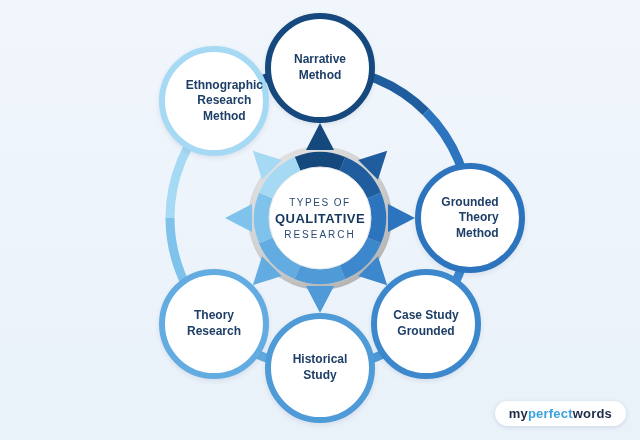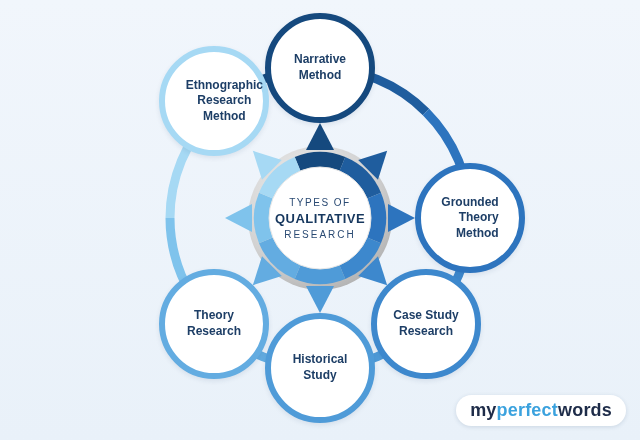--- a/index.html
+++ b/index.html
@@ -24,21 +24,21 @@
     position:absolute;left:270px;top:168px;width:100px;height:100px;
     display:flex;flex-direction:column;align-items:center;justify-content:center;
     text-align:center;
   }
   .center-line1{font-size:10px;letter-spacing:1.5px;font-weight:400;color:#2a4a73;}
   .center-line2{font-size:13px;letter-spacing:0.5px;font-weight:700;color:#16375e;margin:3px 0;}
   .center-line3{font-size:10px;letter-spacing:2px;font-weight:400;color:#2a4a73;}
   .logo{
     position:absolute;right:14px;bottom:14px;background:#ffffff;
     border-radius:16px;padding:5px 14px;box-shadow:0 1px 4px rgba(30,60,100,0.15);
-    font-size:18px;font-weight:700;letter-spacing:0.2px;
+    font-size:13px;font-weight:700;letter-spacing:0.2px;
   }
   .logo span{display:inline;}
 </style>
 </head>
 <body>
 
 <div class="canvas">
 
   <svg class="diagram-svg" width="640" height="440" viewBox="0 0 640 440">
     <defs>
@@ -93,21 +93,21 @@
     <span class="node-label">Narrative
 Method</span>
   </div>
   <div class="node" style="left: 415px; top: 163px; border-color: rgb(45, 116, 190); text-align: right;">
     <span class="node-label">Grounded
 Theory
 Method</span>
   </div>
   <div class="node" style="left: 371px; top: 269px; border-color: rgb(61, 136, 205);">
     <span class="node-label">Case Study
-Research</span>
+Grounded</span>
   </div>
   <div class="node" style="left: 265px; top: 313px; border-color: rgb(79, 155, 216);">
     <span class="node-label">Historical
 Study</span>
   </div>
   <div class="node" style="left: 159px; top: 269px; border-color: rgb(99, 172, 225);">
     <span class="node-label">Theory
 Research</span>
   </div>
   <div class="node" style="left: 159px; top: 46px; border-color: rgb(166, 217, 244); justify-content: flex-end;">

